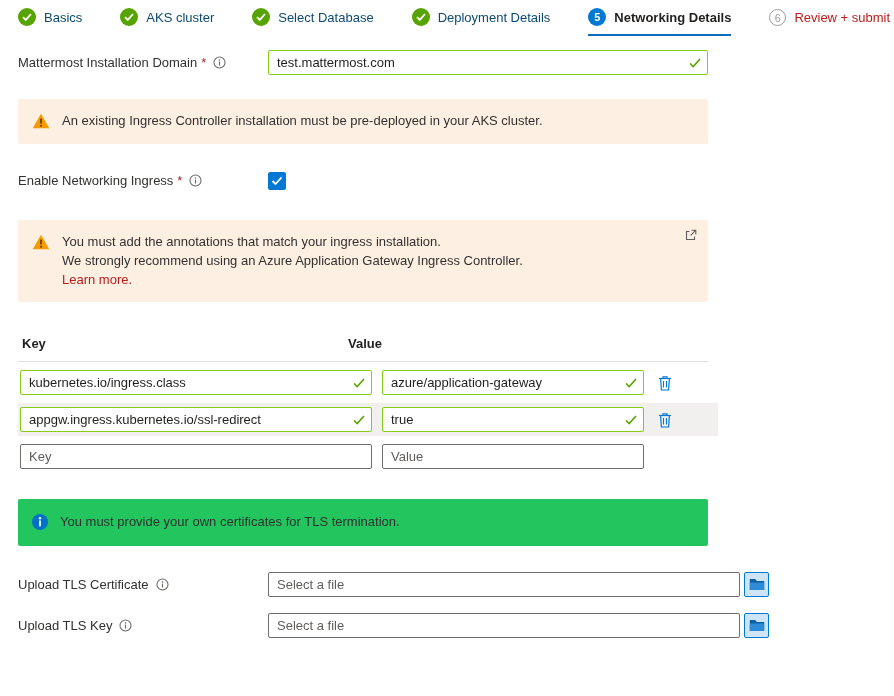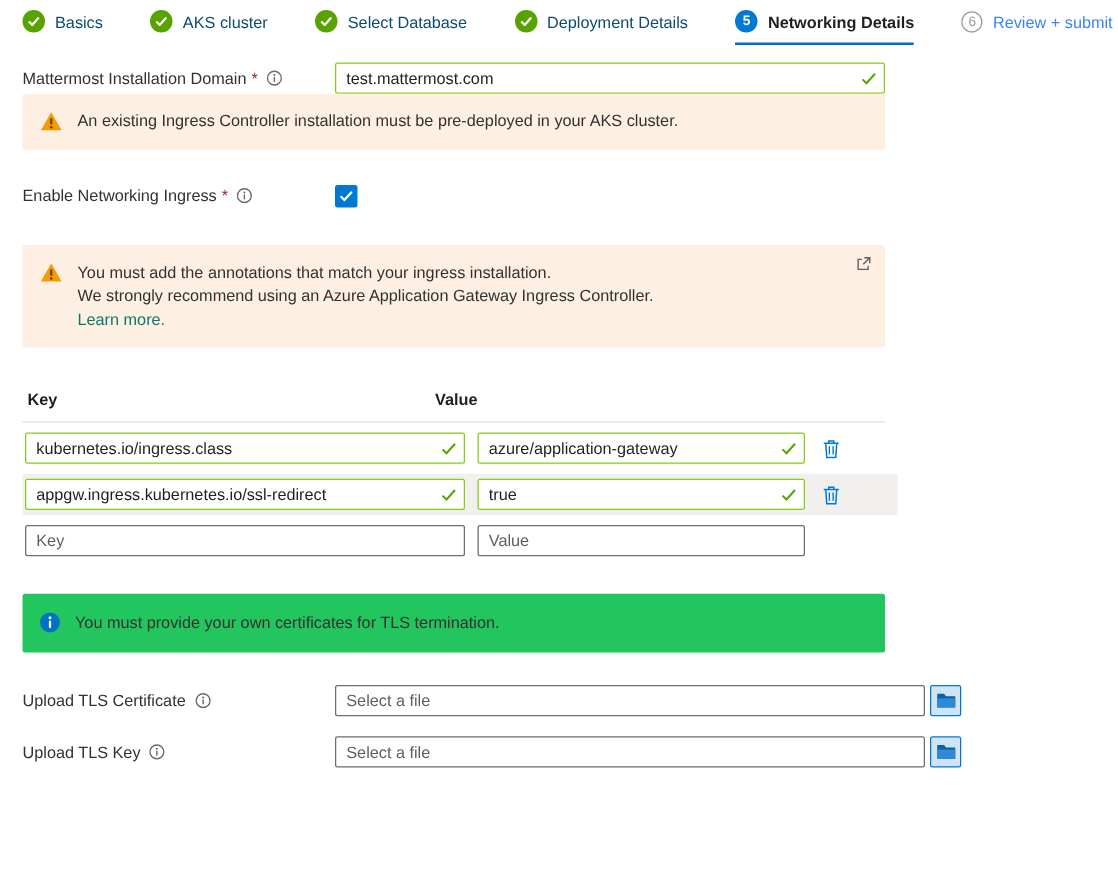--- a/index.html
+++ b/index.html
@@ -10,21 +10,21 @@
     color: #323130;
   }
   .page { width:894px; height:696px; overflow:hidden; position:relative; }
 
   
   .tabs { display:flex; align-items:flex-end; gap:38px; padding:8px 0 0 18px; }
   .tab { display:flex; align-items:center; gap:8px; padding-bottom:10px; cursor:pointer; }
   .tab.current { border-bottom:2px solid #0f6cbd; padding-bottom:8px; }
   .tab-label { color:#0c4a6e; white-space:nowrap; }
   .tab.current .tab-label { font-weight:700; color:#201f1e; }
-  .tab.upcoming .tab-label { color:#3b82f6; }
+  .tab.upcoming .tab-label { color:#b91c1c; }
   .step-circle { width:18px; height:18px; border-radius:50%; display:flex; align-items:center; justify-content:center; flex:none; }
   .step-circle.complete { background:#57a300; }
   .step-circle.current { background:#0078d4; color:#fff; font-size:11px; font-weight:600; }
   .step-circle.upcoming { width:17px; height:17px; border:1px solid #9d9b99; color:#9d9b99; font-size:11px; }
 
   .content { padding-left:18px; }
 
   
   .form-row { display:flex; align-items:center; margin-top:14px; }
   .form-label { width:250px; flex:none; display:flex; align-items:center; gap:5px; color:#323130; }
@@ -35,27 +35,27 @@
   .text-input {
     height:25px; border:1px solid #84cc16; border-radius:2px;
     padding:0 26px 0 8px; font-size:13px; font-family:inherit; color:#201f1e;
     background:#fff; outline:none;
   }
   .text-input.plain { border-color:#6f6c69; padding-right:8px; }
   .text-input::placeholder { color:#605e5c; }
   .valid-check { position:absolute; right:7px; top:50%; transform:translateY(-50%); pointer-events:none; line-height:0; }
 
   
-  .banner { width:690px; display:flex; gap:12px; border-radius:2px; position:relative; }
+  .banner { width:690px; display:flex; gap:12px; border-radius:2px; margin-top:24px; position:relative; }
   .banner.warning { background:#fdf0e2; padding:13px 14px; }
   .banner.info { background:#22c55e; padding:14px 14px; }
   .banner-icon { flex:none; line-height:0; padding-top:1px; }
   .banner-text { line-height:1.45; color:#323130; }
   .expand-btn { position:absolute; top:7px; right:9px; background:none; border:none; padding:2px; cursor:pointer; line-height:0; }
-  .banner-link { color:#0f766e; cursor:pointer; }
+  .banner-link { color:#b91c1c; cursor:pointer; }
 
   
   .checkbox { width:18px; height:18px; background:#0078d4; border:1px solid #0078d4; border-radius:2px;
               display:flex; align-items:center; justify-content:center; cursor:pointer; flex:none; }
 
   
   .kv-table { margin-top:34px; width:700px; }
   .kv-header { display:flex; font-weight:600; color:#201f1e; padding:0 0 10px 4px; border-bottom:1px solid #e1dfdd; width:690px; }
   .kv-header .kh-key { width:326px; flex:none; }
   .kv-row { display:flex; align-items:center; gap:10px; padding:4px 0 4px 2px; margin-top:4px; width:700px; }

